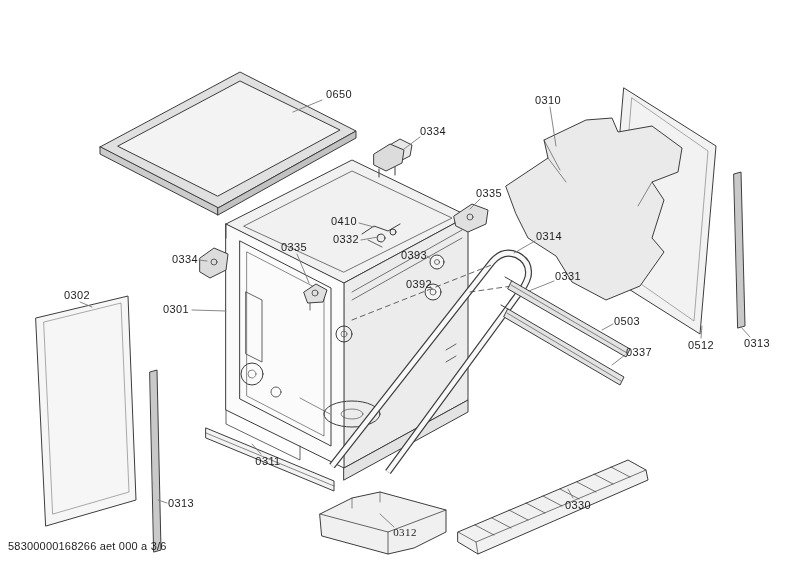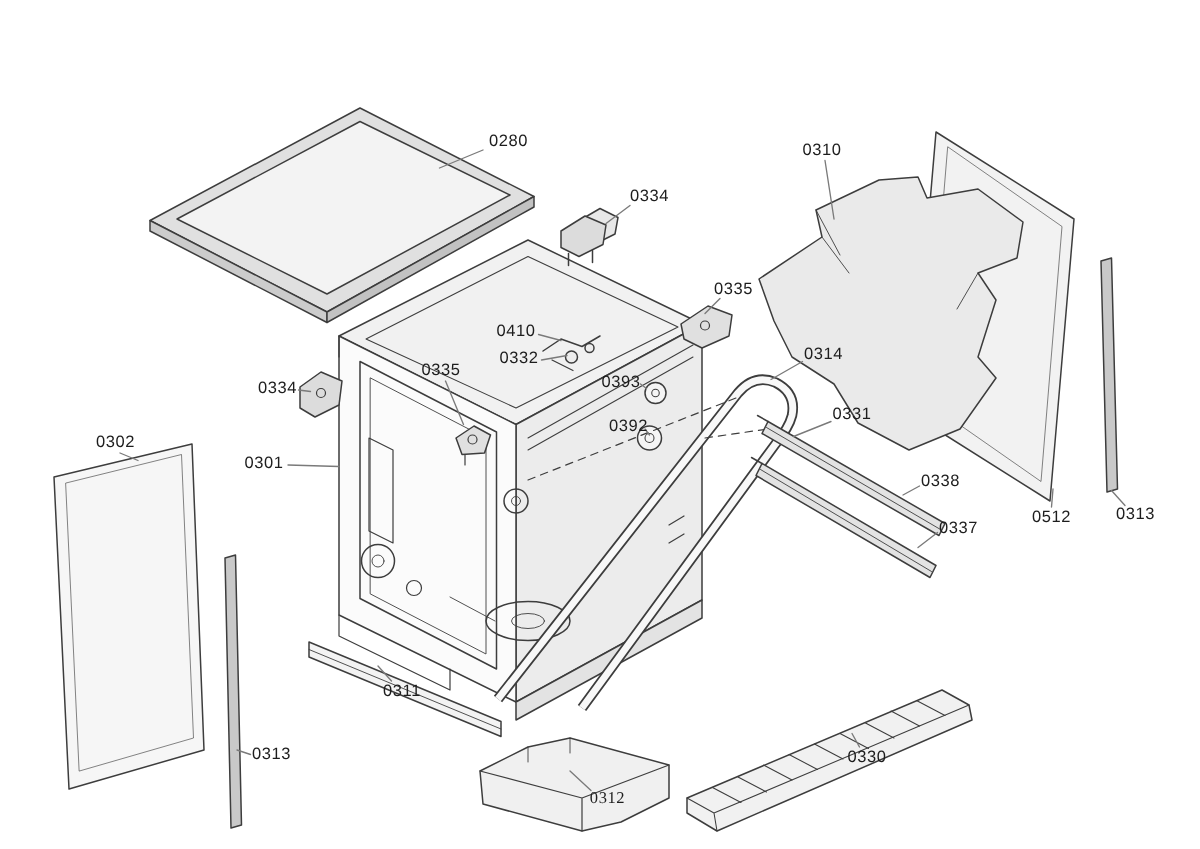--- a/index.html
+++ b/index.html
@@ -189,37 +189,38 @@
           <line x1="750" y1="337" x2="741" y2="327" class="leader"></line>
           <line x1="261" y1="454" x2="252" y2="444" class="leader"></line>
           <line x1="394" y1="527" x2="380" y2="514" class="leader"></line>
           <line x1="573" y1="498" x2="568" y2="489" class="leader"></line>
           <line x1="167" y1="503" x2="158" y2="500" class="leader"></line>
         </g>
     </g>
   </svg>
 
   <div class="label-layer" id="label-layer">
-      <div class="part-label" style="left: 339px; top: 94px;">0280</div>
+      <div class="part-label" style="left: 339px; top: 94px;">0650</div>
       <div class="part-label" style="left: 433px; top: 131px;">0334</div>
       <div class="part-label" style="left: 548px; top: 100px;">0310</div>
       <div class="part-label" style="left: 489px; top: 193px;">0335</div>
       <div class="part-label" style="left: 344px; top: 221px;">0410</div>
       <div class="part-label" style="left: 346px; top: 239px;">0332</div>
       <div class="part-label" style="left: 549px; top: 236px;">0314</div>
       <div class="part-label" style="left: 414px; top: 255px;">0393</div>
       <div class="part-label" style="left: 419px; top: 284px;">0392</div>
       <div class="part-label" style="left: 568px; top: 276px;">0331</div>
-      <div class="part-label" style="left: 627px; top: 321px;">0338</div>
+      <div class="part-label" style="left: 627px; top: 321px;">0503</div>
       <div class="part-label" style="left: 639px; top: 352px;">0337</div>
       <div class="part-label" style="left: 77px; top: 295px;">0302</div>
       <div class="part-label" style="left: 185px; top: 259px;">0334</div>
       <div class="part-label" style="left: 294px; top: 247px;">0335</div>
       <div class="part-label" style="left: 176px; top: 309px;">0301</div>
       <div class="part-label" style="left: 701px; top: 345px;">0512</div>
       <div class="part-label" style="left: 757px; top: 343px;">0313</div>
       <div class="part-label" style="left: 268px; top: 461px;">0311</div>
       <div class="part-label" style="left: 405px; top: 532px; font-family: Liberation Serif, serif;">0312</div>
       <div class="part-label" style="left: 578px; top: 505px;">0330</div>
       <div class="part-label" style="left: 181px; top: 503px;">0313</div>
     </div>
 
+  <div class="footer-text">58300000168266 aet 000 a 3/6</div>
 </div>
 
 </body></html>

